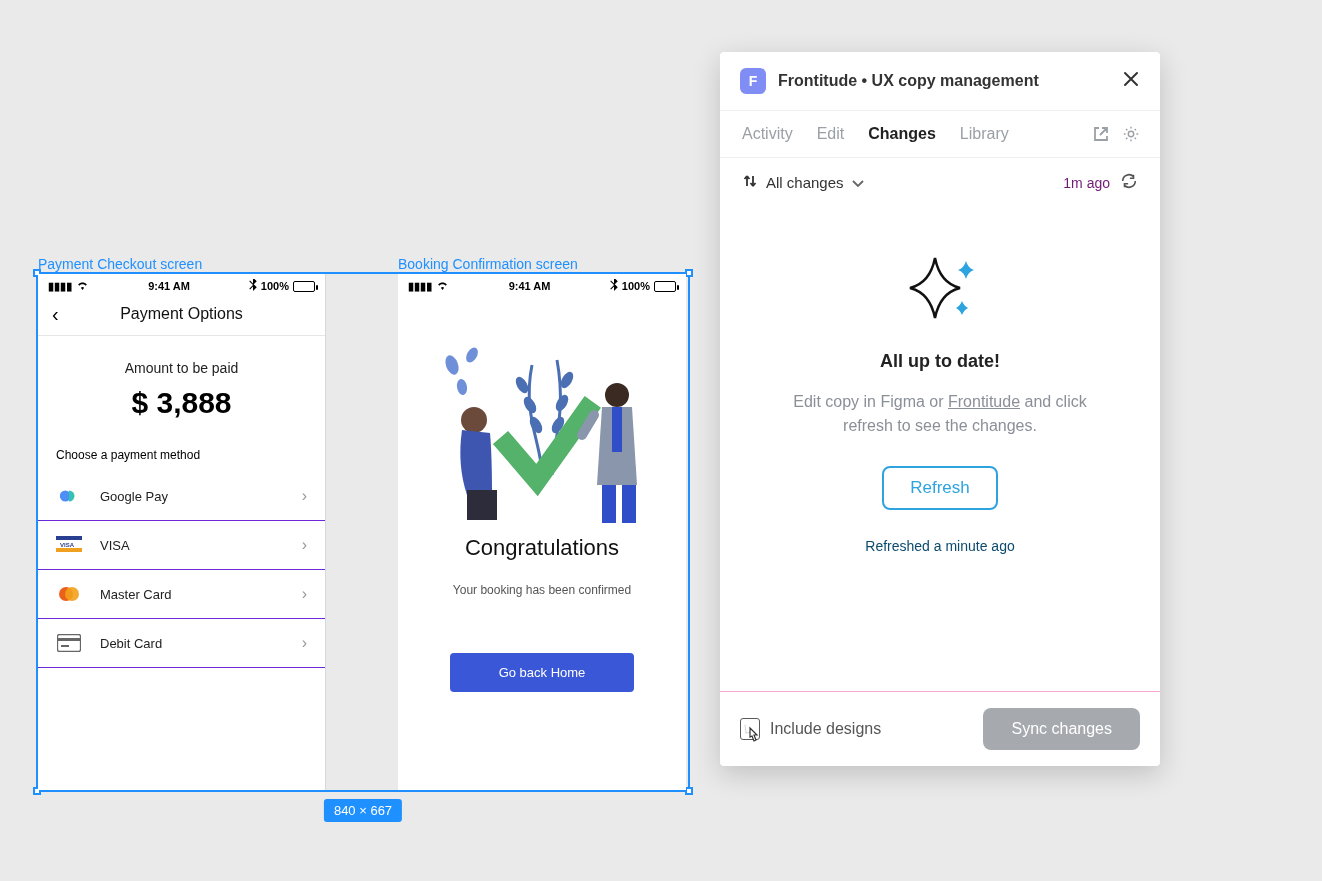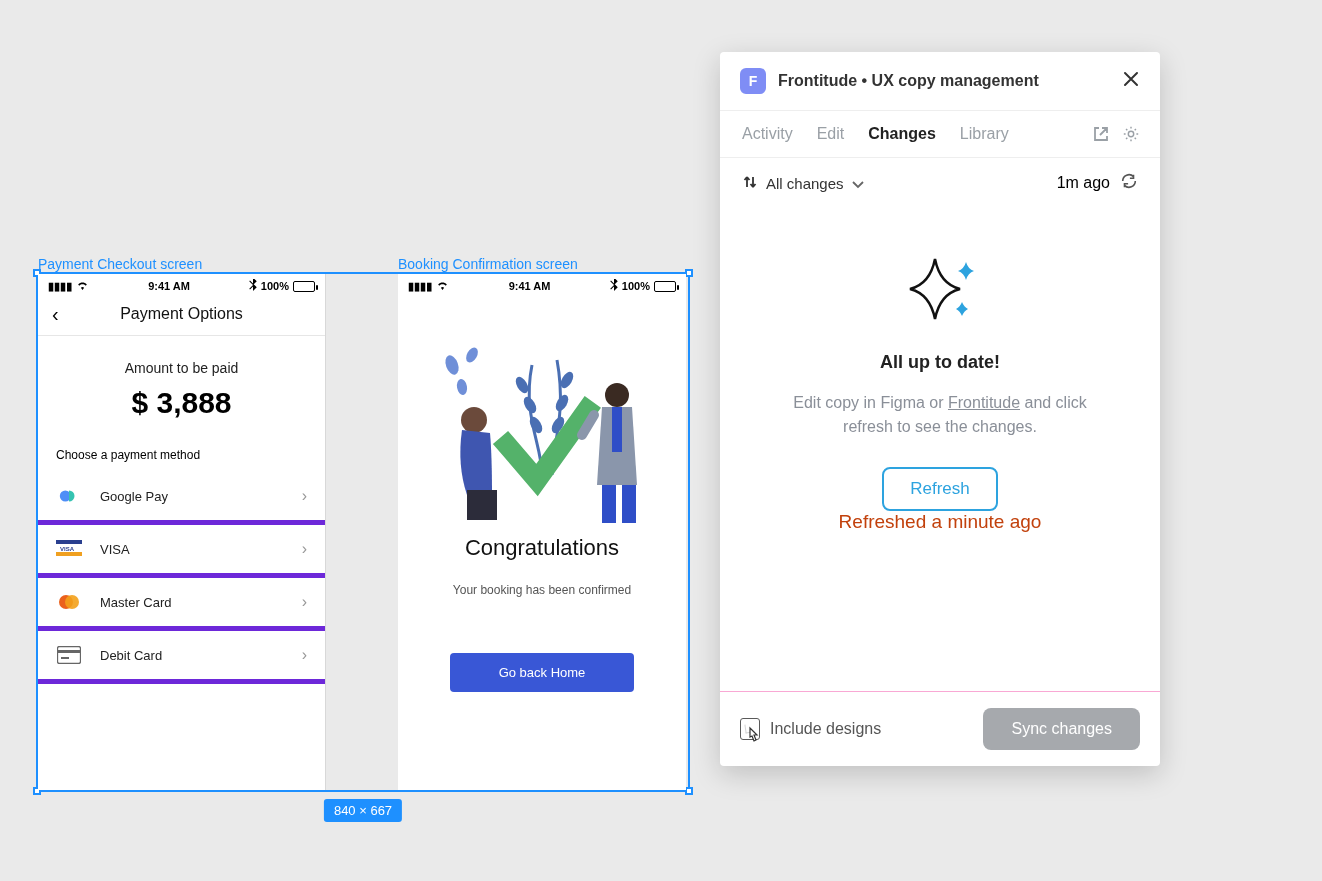--- a/index.html
+++ b/index.html
@@ -90,21 +90,21 @@
 
   .amount-block { text-align:center; padding: 24px 0 8px; }
   .amount-label { font-size:14px; color:#222; margin-bottom:10px; }
   .amount-value { font-size:30px; font-weight:700; color:#000; }
 
   .section-label { font-size:12px; color:#000; padding: 20px 18px 10px; }
 
   .pay-row {
     display:flex; align-items:center; justify-content:space-between;
     padding: 14px 18px;
-    border-bottom: 5px solid #6d28d9;
+    border-bottom: 1px solid #6d28d9;
   }
   .pay-row .lhs { display:flex; align-items:center; gap:18px; }
   .pay-ico {
     width: 26px; height: 20px; display:flex; align-items:center; justify-content:center;
   }
   .pay-name { font-size:13px; color:#222; }
   .chev { color:#999; font-size:16px; }
 
   
   .illus {
@@ -158,21 +158,21 @@
   .plugin-tabs .tab { cursor:pointer; }
   .plugin-tabs .tab.active { color:#222; font-weight:600; }
   .plugin-tabs .ricons { position:absolute; right:20px; top:14px; display:flex; gap:12px; color:#9aa0a6; }
 
   .filterbar {
     display:flex; align-items:center; justify-content:space-between;
     padding: 14px 22px;
     color:#333; font-size:15px;
   }
   .filterbar .lhs { display:flex; align-items:center; gap:8px; cursor:pointer; }
-  .filterbar .rhs { display:flex; align-items:center; gap:10px; color:#000000; font-size:16px; }
+  .filterbar .rhs { display:flex; align-items:center; gap:10px; color:#701a75; font-size:14px; }
 
   .empty-state {
     flex:1;
     display:flex; flex-direction:column; align-items:center;
     padding-top: 46px;
     text-align:center;
   }
   .sparkle-wrap { width:80px; height:70px; margin-bottom: 28px; position:relative; }
   .empty-h { font-size:18px; font-weight:600; color:#222; margin-bottom:18px; }
   .empty-p { font-size:16px; color:#8a8f98; line-height:1.5; max-width: 340px; }
@@ -181,21 +181,21 @@
     margin-top: 28px;
     border: 2px solid #2da3df;
     color: #2da3df;
     background: #fff;
     border-radius: 8px;
     padding: 10px 26px;
     font-size:17px;
     font-weight:500;
     cursor:pointer;
   }
-  .refreshed-ago { margin-top:0; font-size:19px; color:#c2410c; }
+  .refreshed-ago { margin-top:28px; font-size:14px; color:#0c4a6e; }
 
   .plugin-footer {
     border-top: 1px solid #f9a8d4;
     display:flex; align-items:center; justify-content:space-between;
     padding: 16px 20px;
   }
   .include-designs {
     display:flex; align-items:center; gap:10px;
     font-size:16px; color:#555;
     cursor:pointer;

